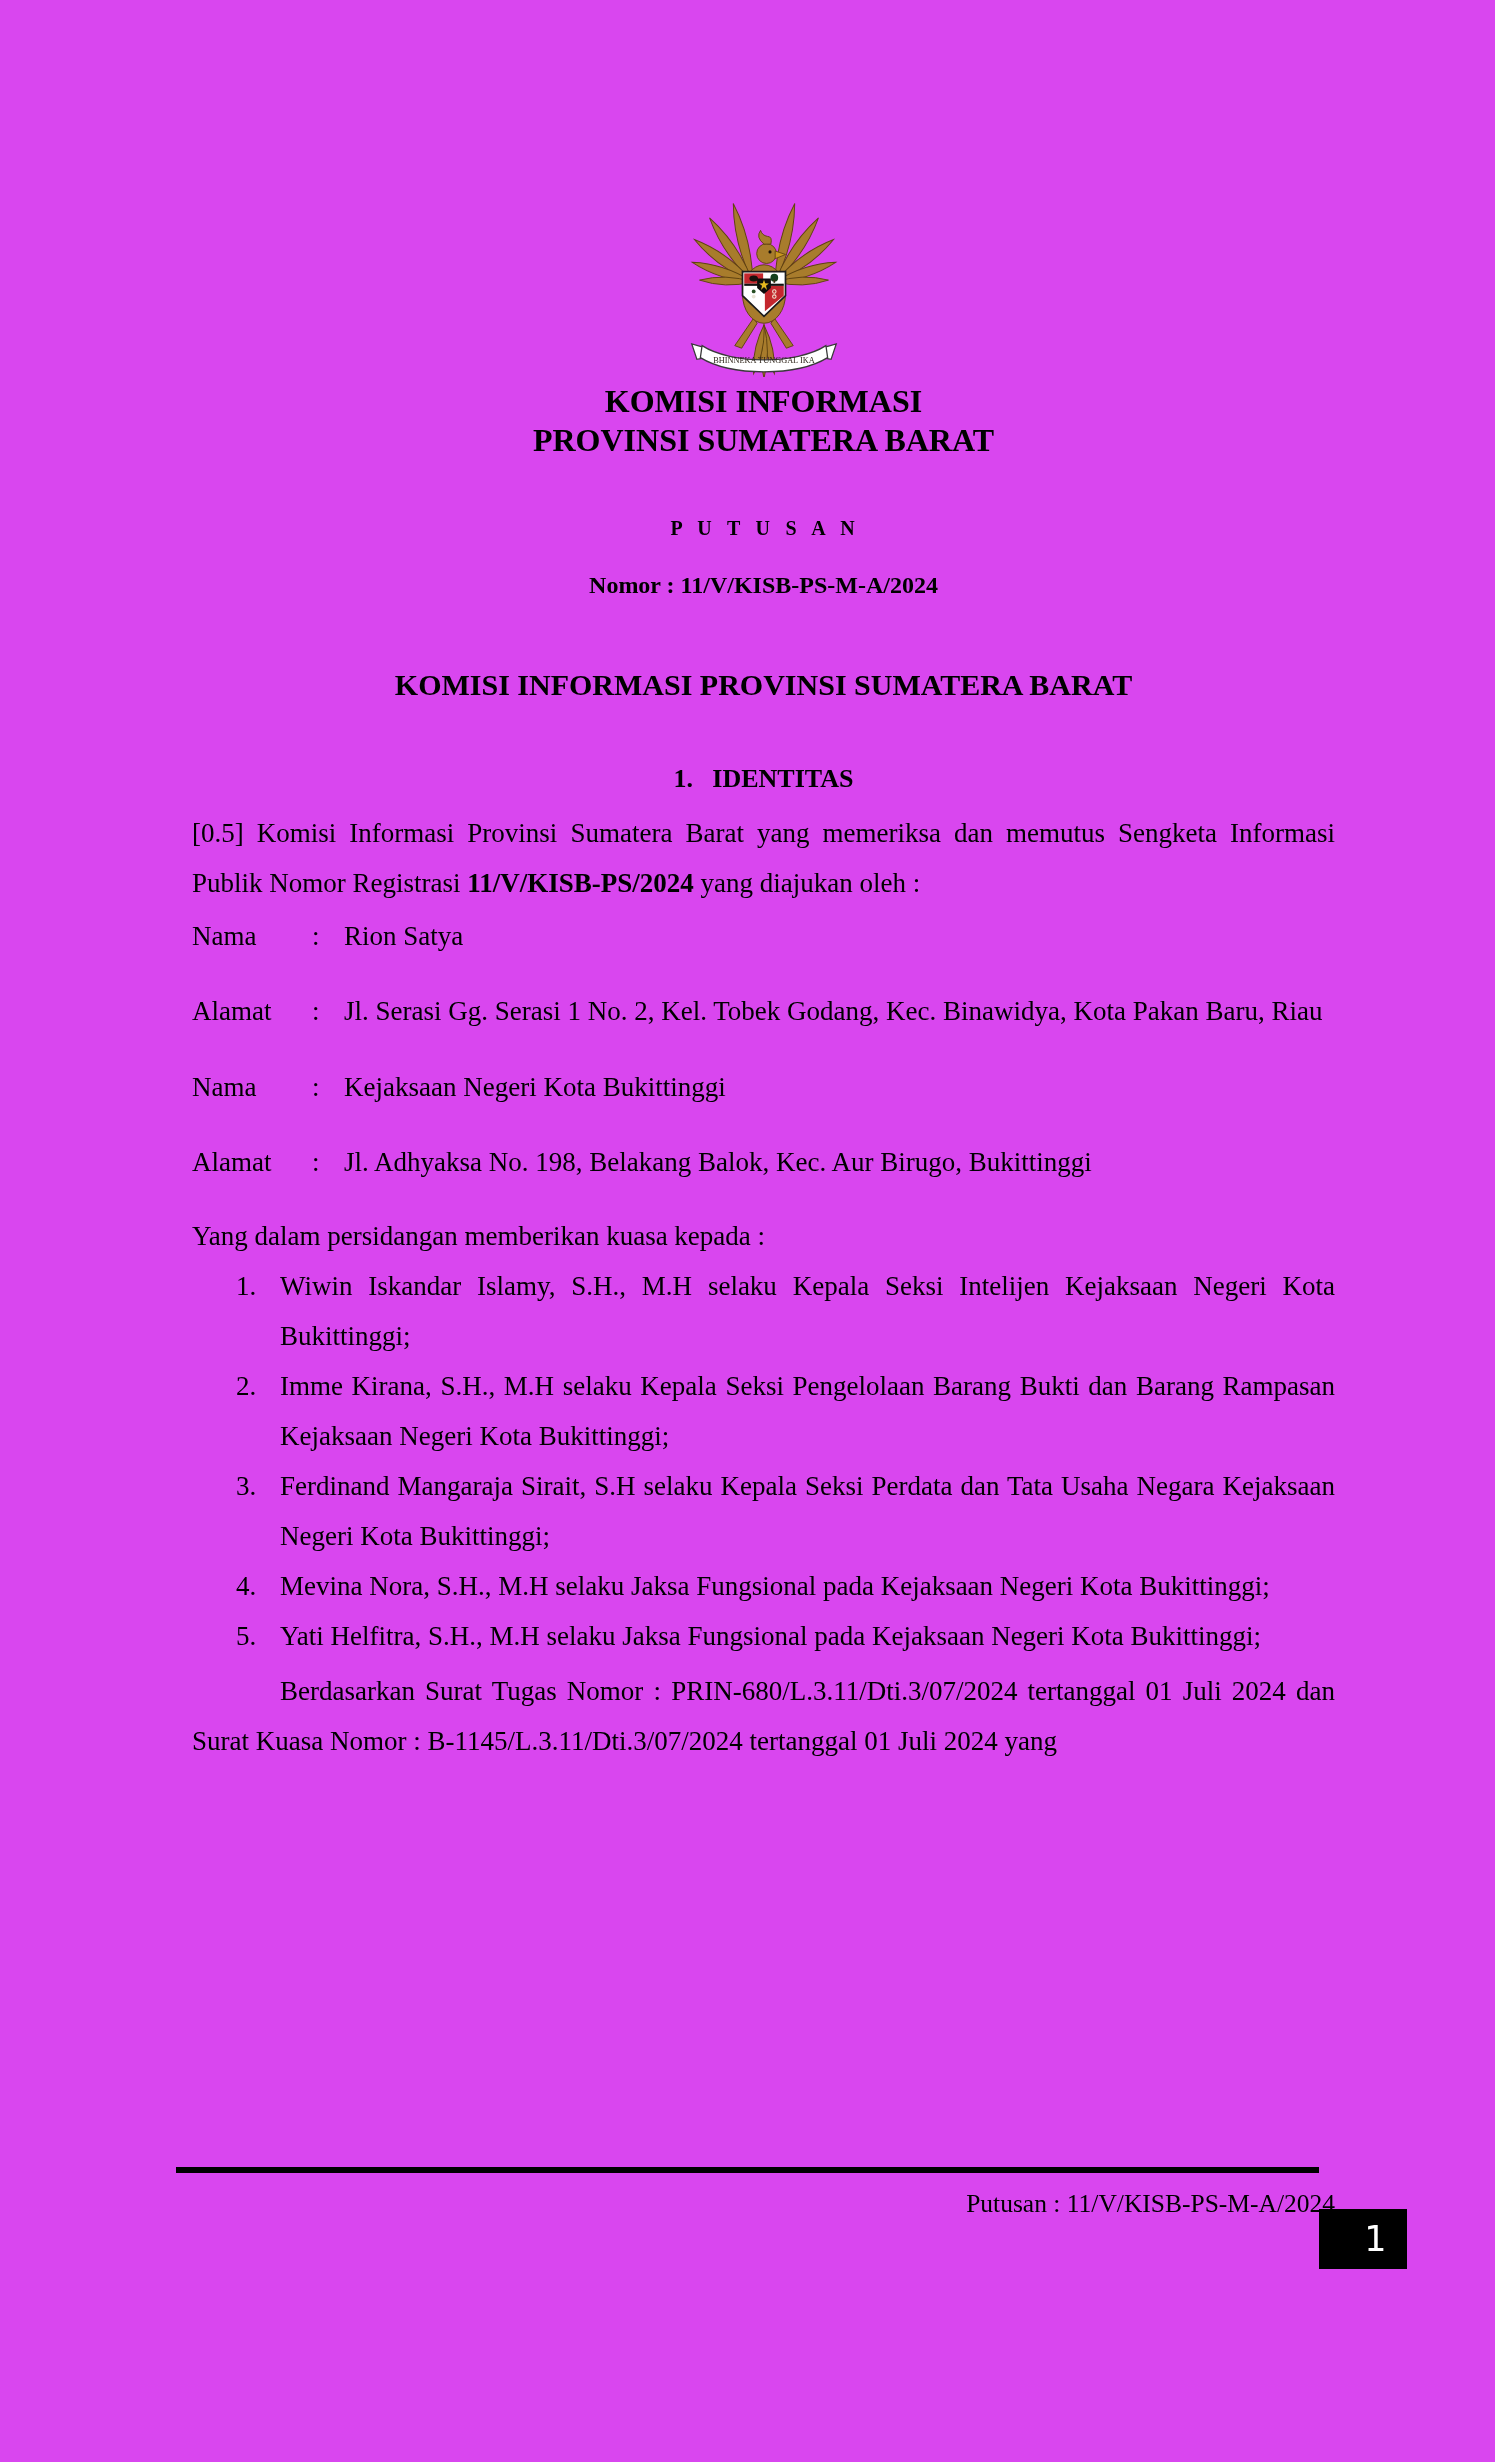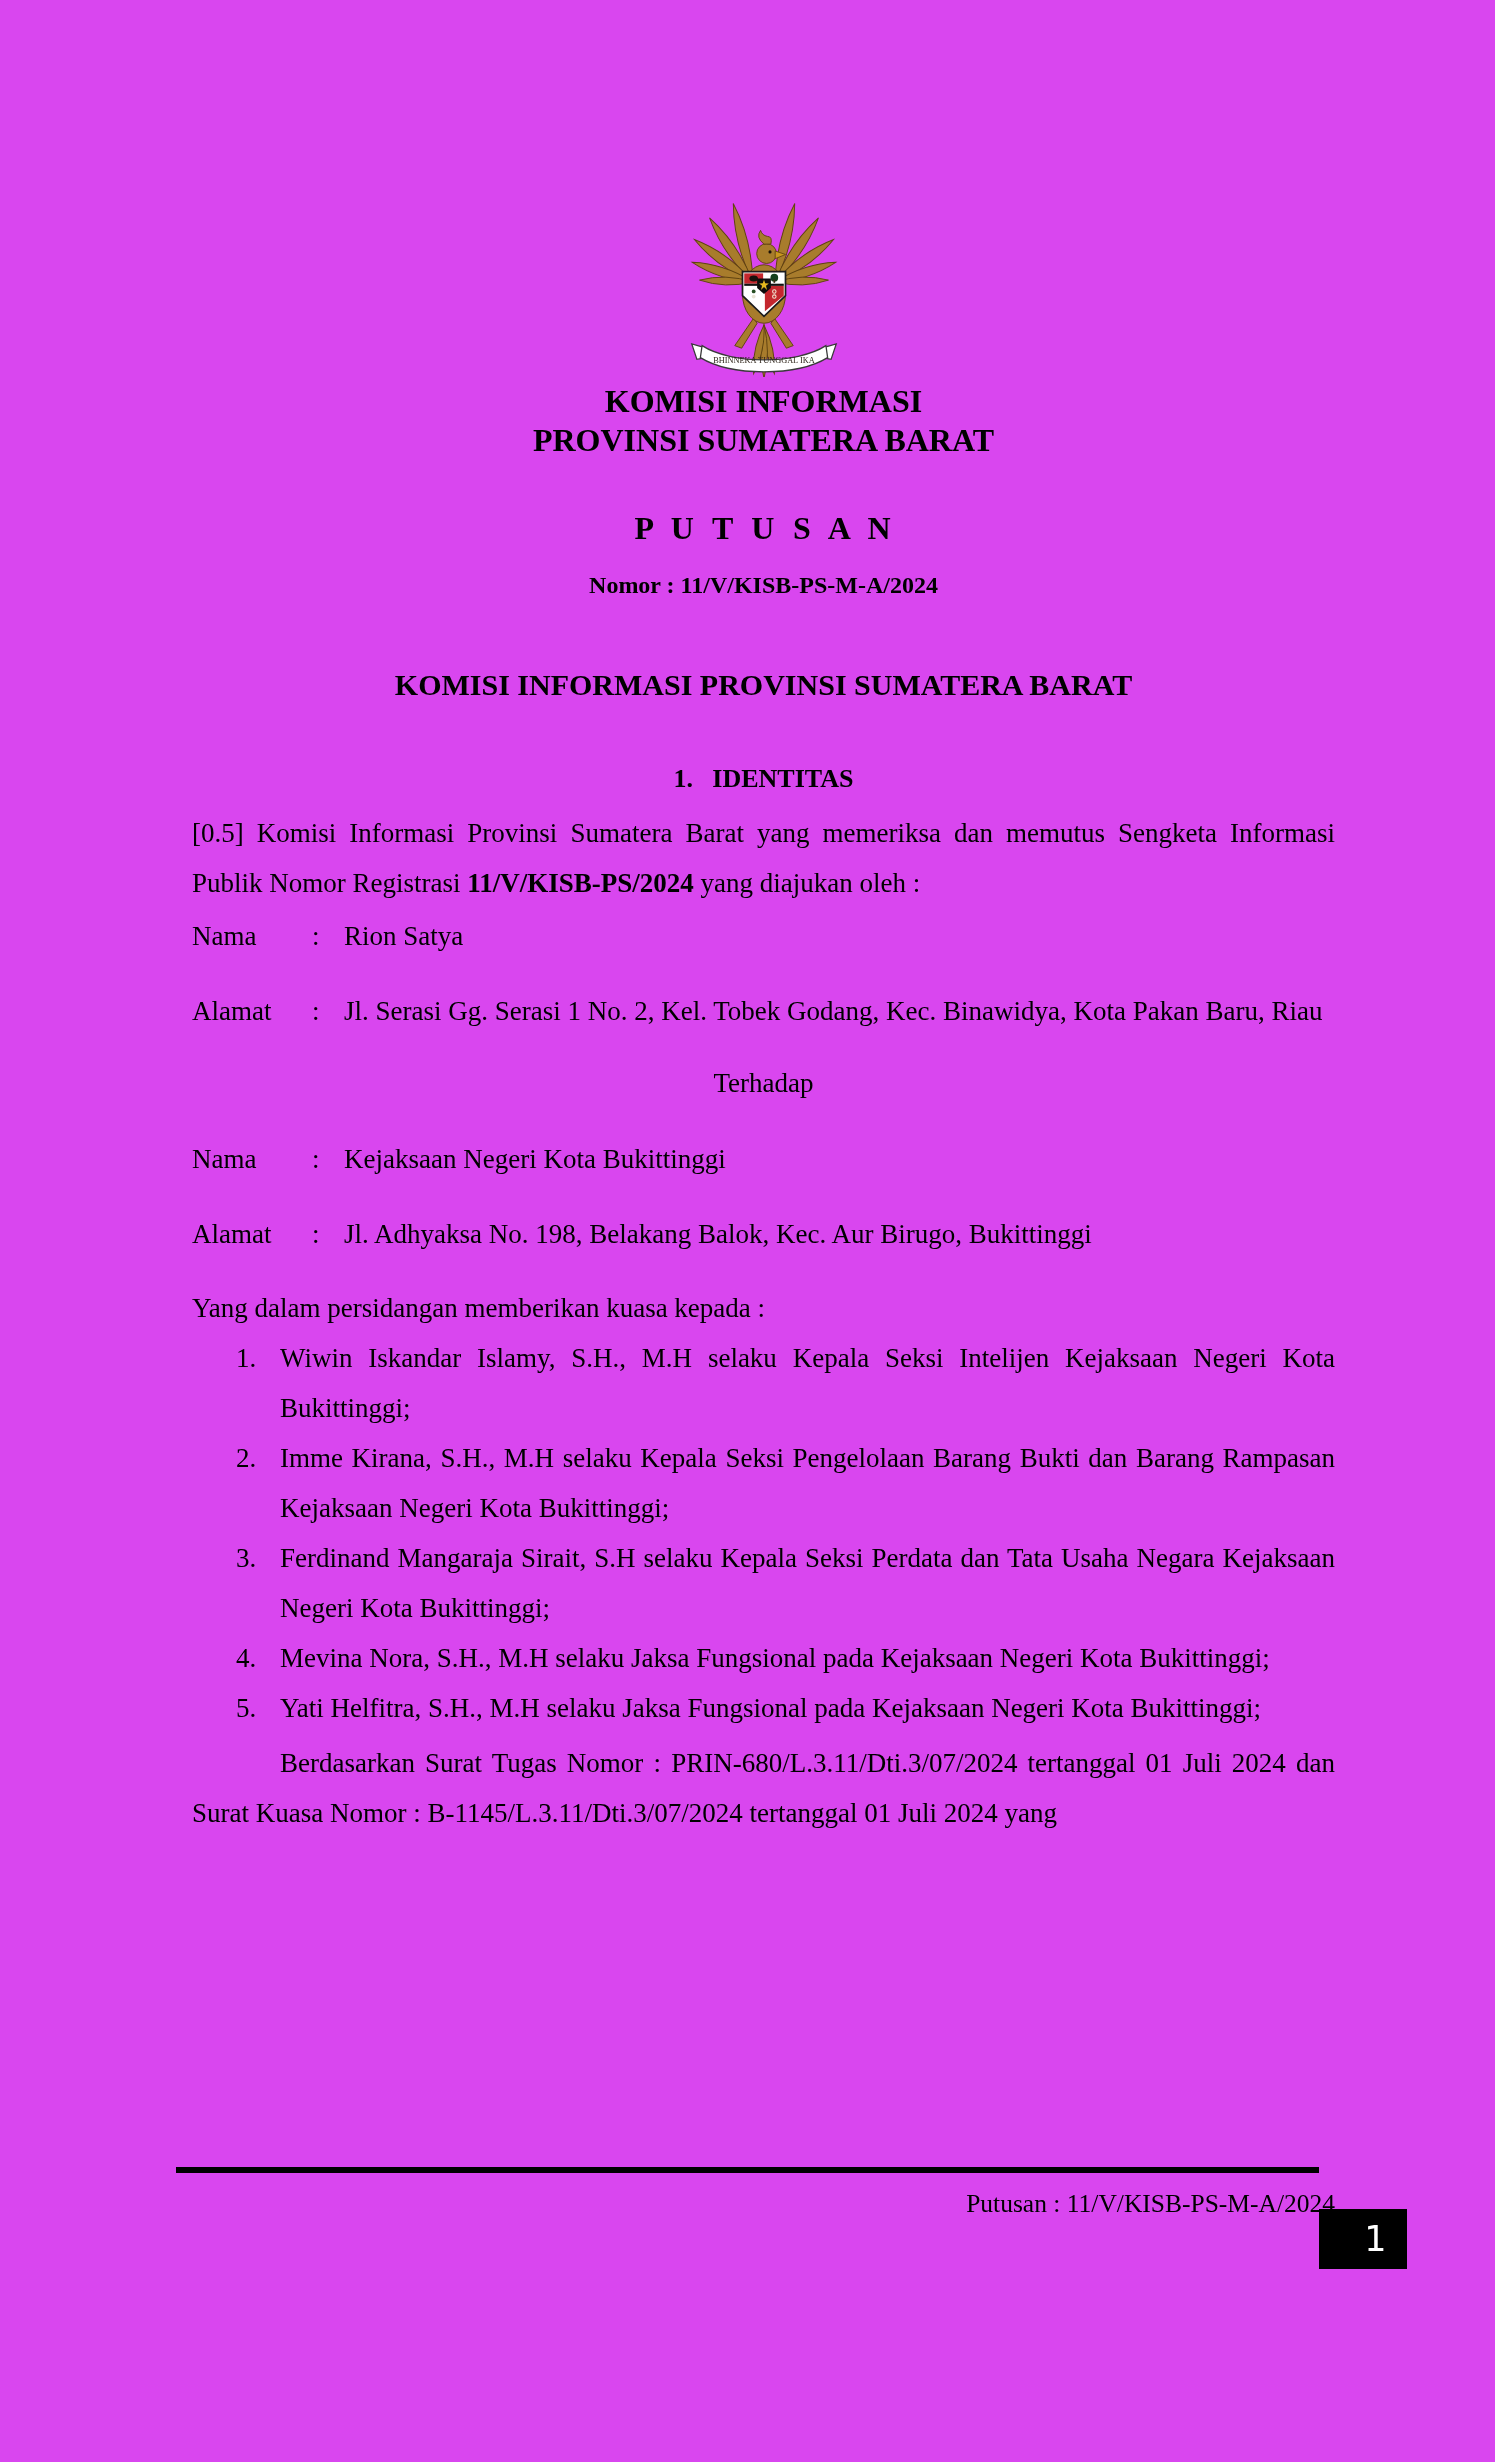--- a/index.html
+++ b/index.html
@@ -12,21 +12,21 @@
     overflow:hidden;
     padding-left:16px;
   }
   .content { padding:0 176px; }
   .center { text-align:center; }
 
   .emblem { margin:199px auto 0; width:172px; height:178px; }
   .emblem svg { display:block; }
 
   .org      { font-weight:bold; font-size:32px; line-height:39px; margin-top:5.3px; }
-  .putusan  { font-weight:bold; font-size:32px; line-height:39px; margin-top:49px; letter-spacing:1.8px; word-spacing:7px; }
+  .putusan  { font-weight:bold; font-size:20px; line-height:39px; margin-top:49px; letter-spacing:1.8px; word-spacing:7px; }
   .nomor    { font-weight:bold; font-size:24px; line-height:39px; margin-top:17.6px; }
   .orgfull  { font-weight:bold; font-size:30px; line-height:39px; margin-top:60px; }
   .sec-heading { font-weight:bold; font-size:26px; line-height:39px; margin-top:55px; }
   .sec-heading .sp { display:inline-block; width:19.3px; }
 
   .bodytext { font-size:27px; line-height:50px; }
   .just { text-align:justify; }
   .para11 { margin-top:10.6px; }
 
   .row { display:flex; }
@@ -152,21 +152,20 @@
       <span class="val">Rion Satya</span>
     </div>
 
     <div class="bodytext row row-alamat1">
       <span class="lbl">Alamat</span>
       <span class="col">:</span>
       <span class="val">Jl. Serasi Gg. Serasi 1 No. 2, Kel. Tobek Godang, Kec. Binawidya, Kota Pakan Baru, Riau</span>
     </div>
 
 
-    <div class="bodytext terhadap">Terhadap</div>
 
     <div class="bodytext row row-nama2">
       <span class="lbl">Nama</span>
       <span class="col">:</span>
       <span class="val">Kejaksaan Negeri Kota Bukittinggi</span>
     </div>
 
     <div class="bodytext row row-alamat2">
       <span class="lbl">Alamat</span>
       <span class="col">:</span>

